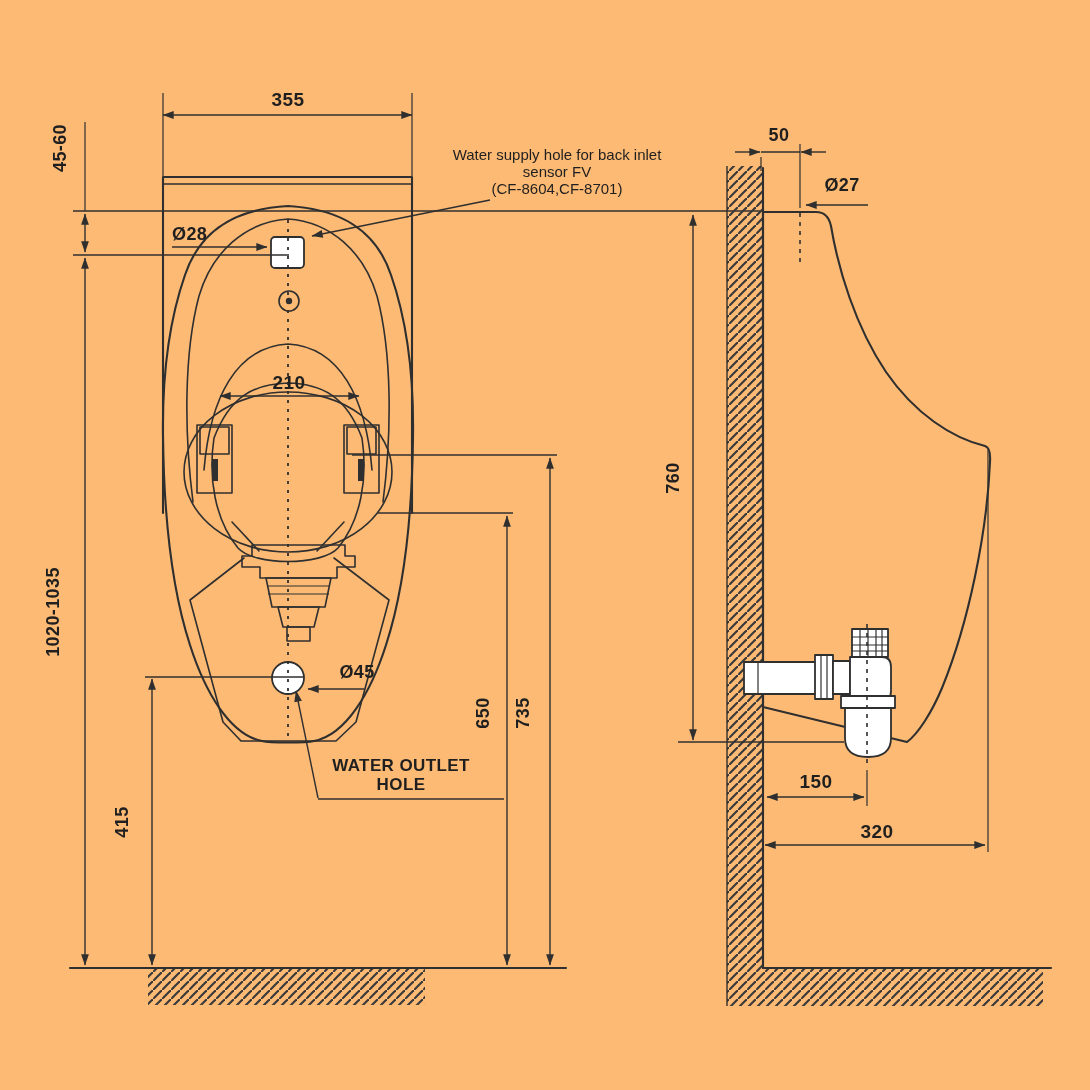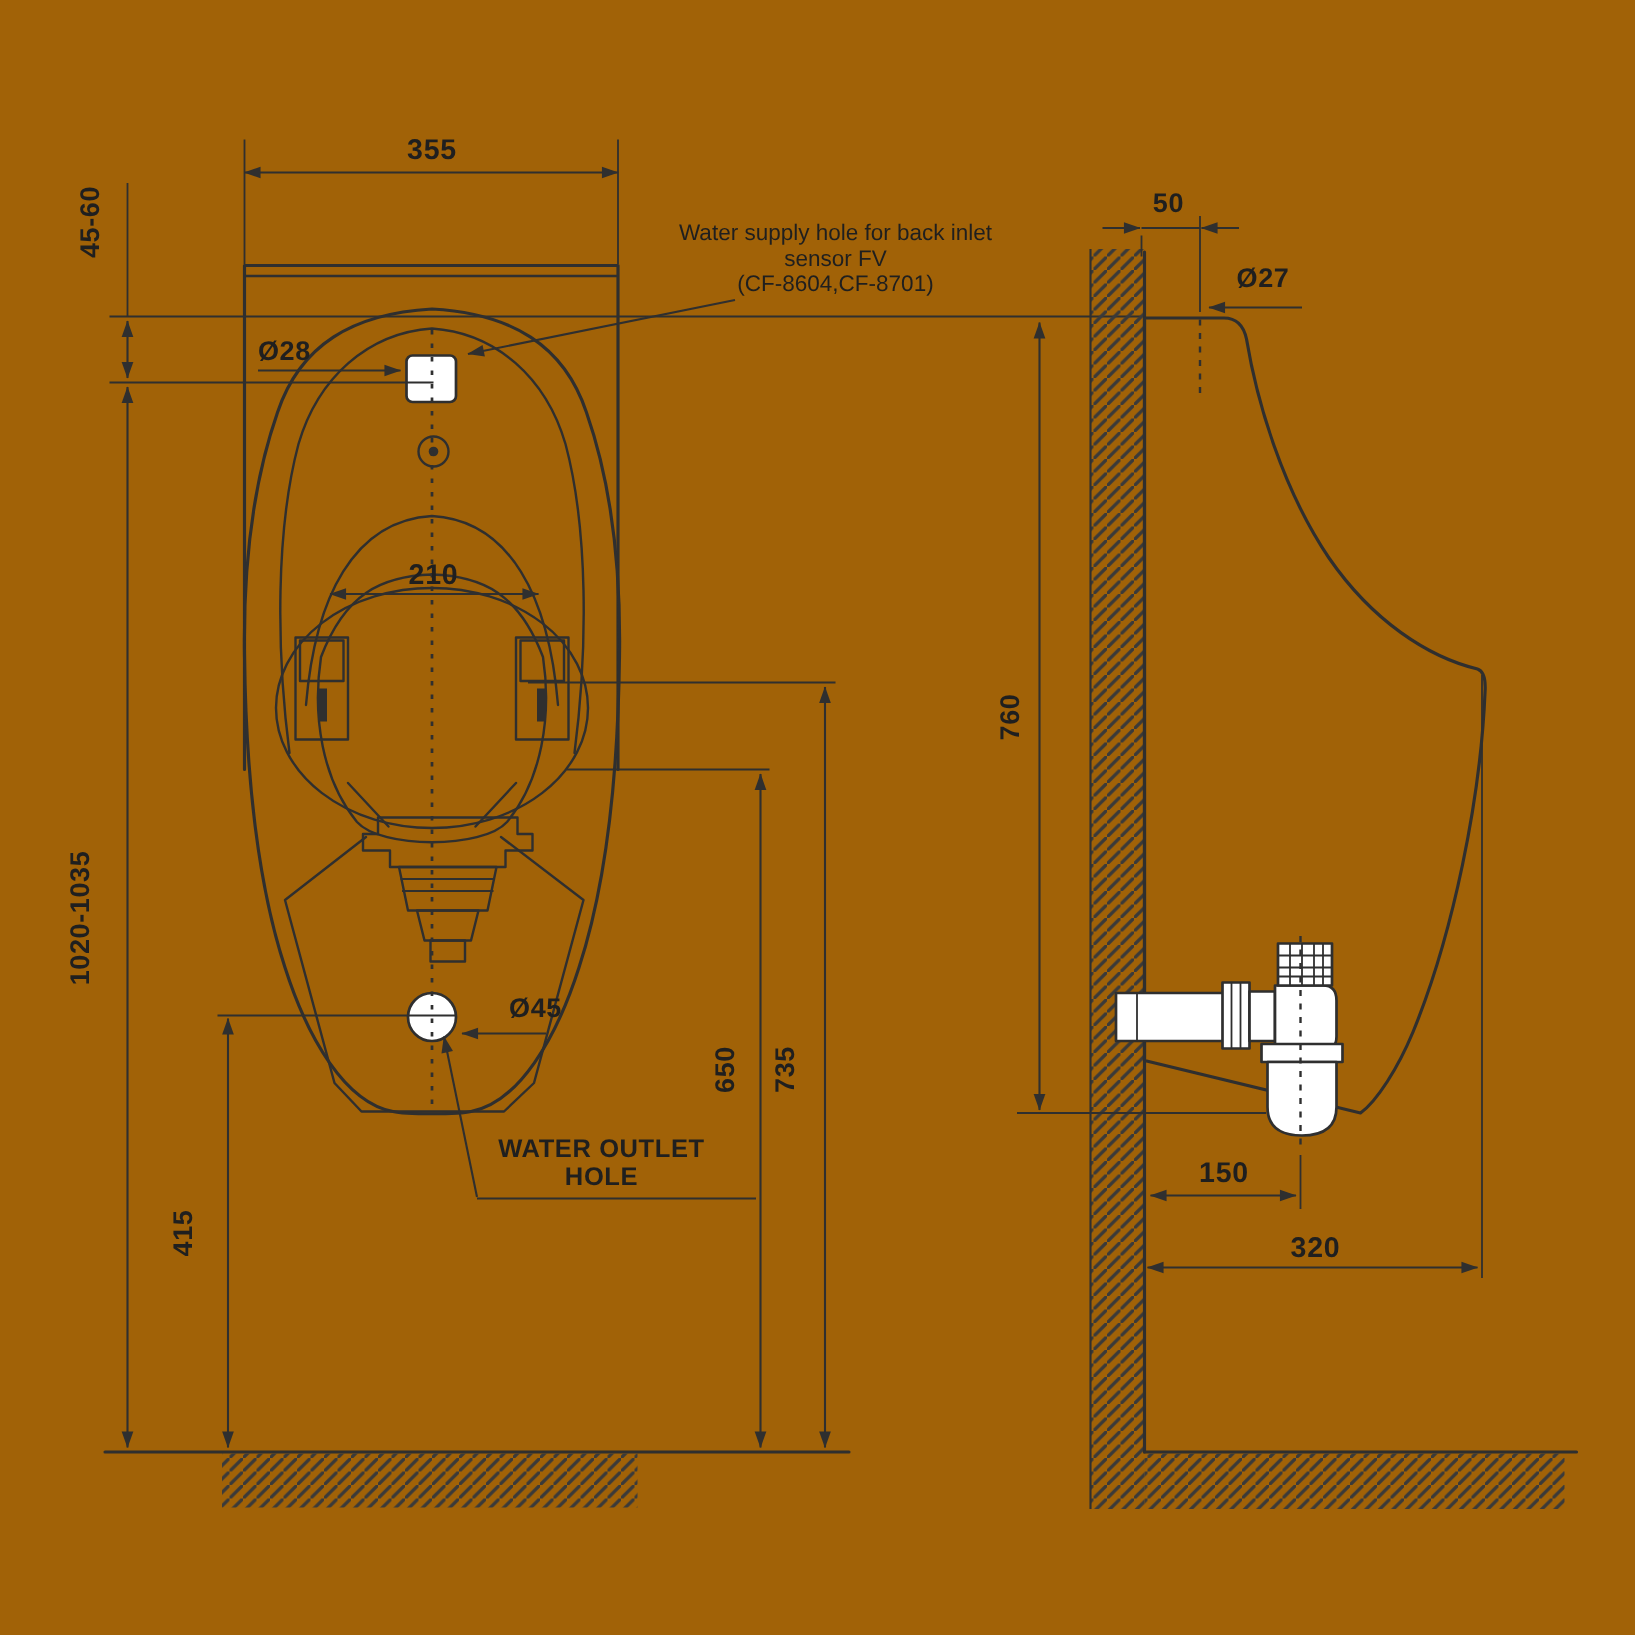--- a/index.html
+++ b/index.html
@@ -1,16 +1,16 @@
 <!DOCTYPE html>
 <html><head>
 <meta charset="utf-8">
 <style>
   html,body{margin:0;padding:0;background:#ffffff;}
-  .page{width:1090px;height:1090px;background:#a16207;position:relative;overflow:hidden;}
+  .page{width:1090px;height:1090px;background:#fdba74;position:relative;overflow:hidden;}
   svg{display:block;}
   svg text{font-family:"Liberation Sans","DejaVu Sans",sans-serif;fill:#1f1f1f;}
   .dim{font-size:19px;font-weight:bold;letter-spacing:.5px;}
   .dim-sm{font-size:18px;font-weight:bold;letter-spacing:.4px;}
   .note{font-size:15px;font-weight:normal;}
   .note-b{font-size:17px;font-weight:bold;letter-spacing:.4px;}
   .ln{stroke:#2f2f2f;stroke-width:1.4;fill:none;}
   .ln-thin{stroke:#2f2f2f;stroke-width:1.2;fill:none;}
   .outline{stroke:#2f2f2f;stroke-width:2.1;fill:none;stroke-linecap:round;stroke-linejoin:round;}
   .detail{stroke:#2f2f2f;stroke-width:1.6;fill:none;stroke-linecap:round;stroke-linejoin:round;}

